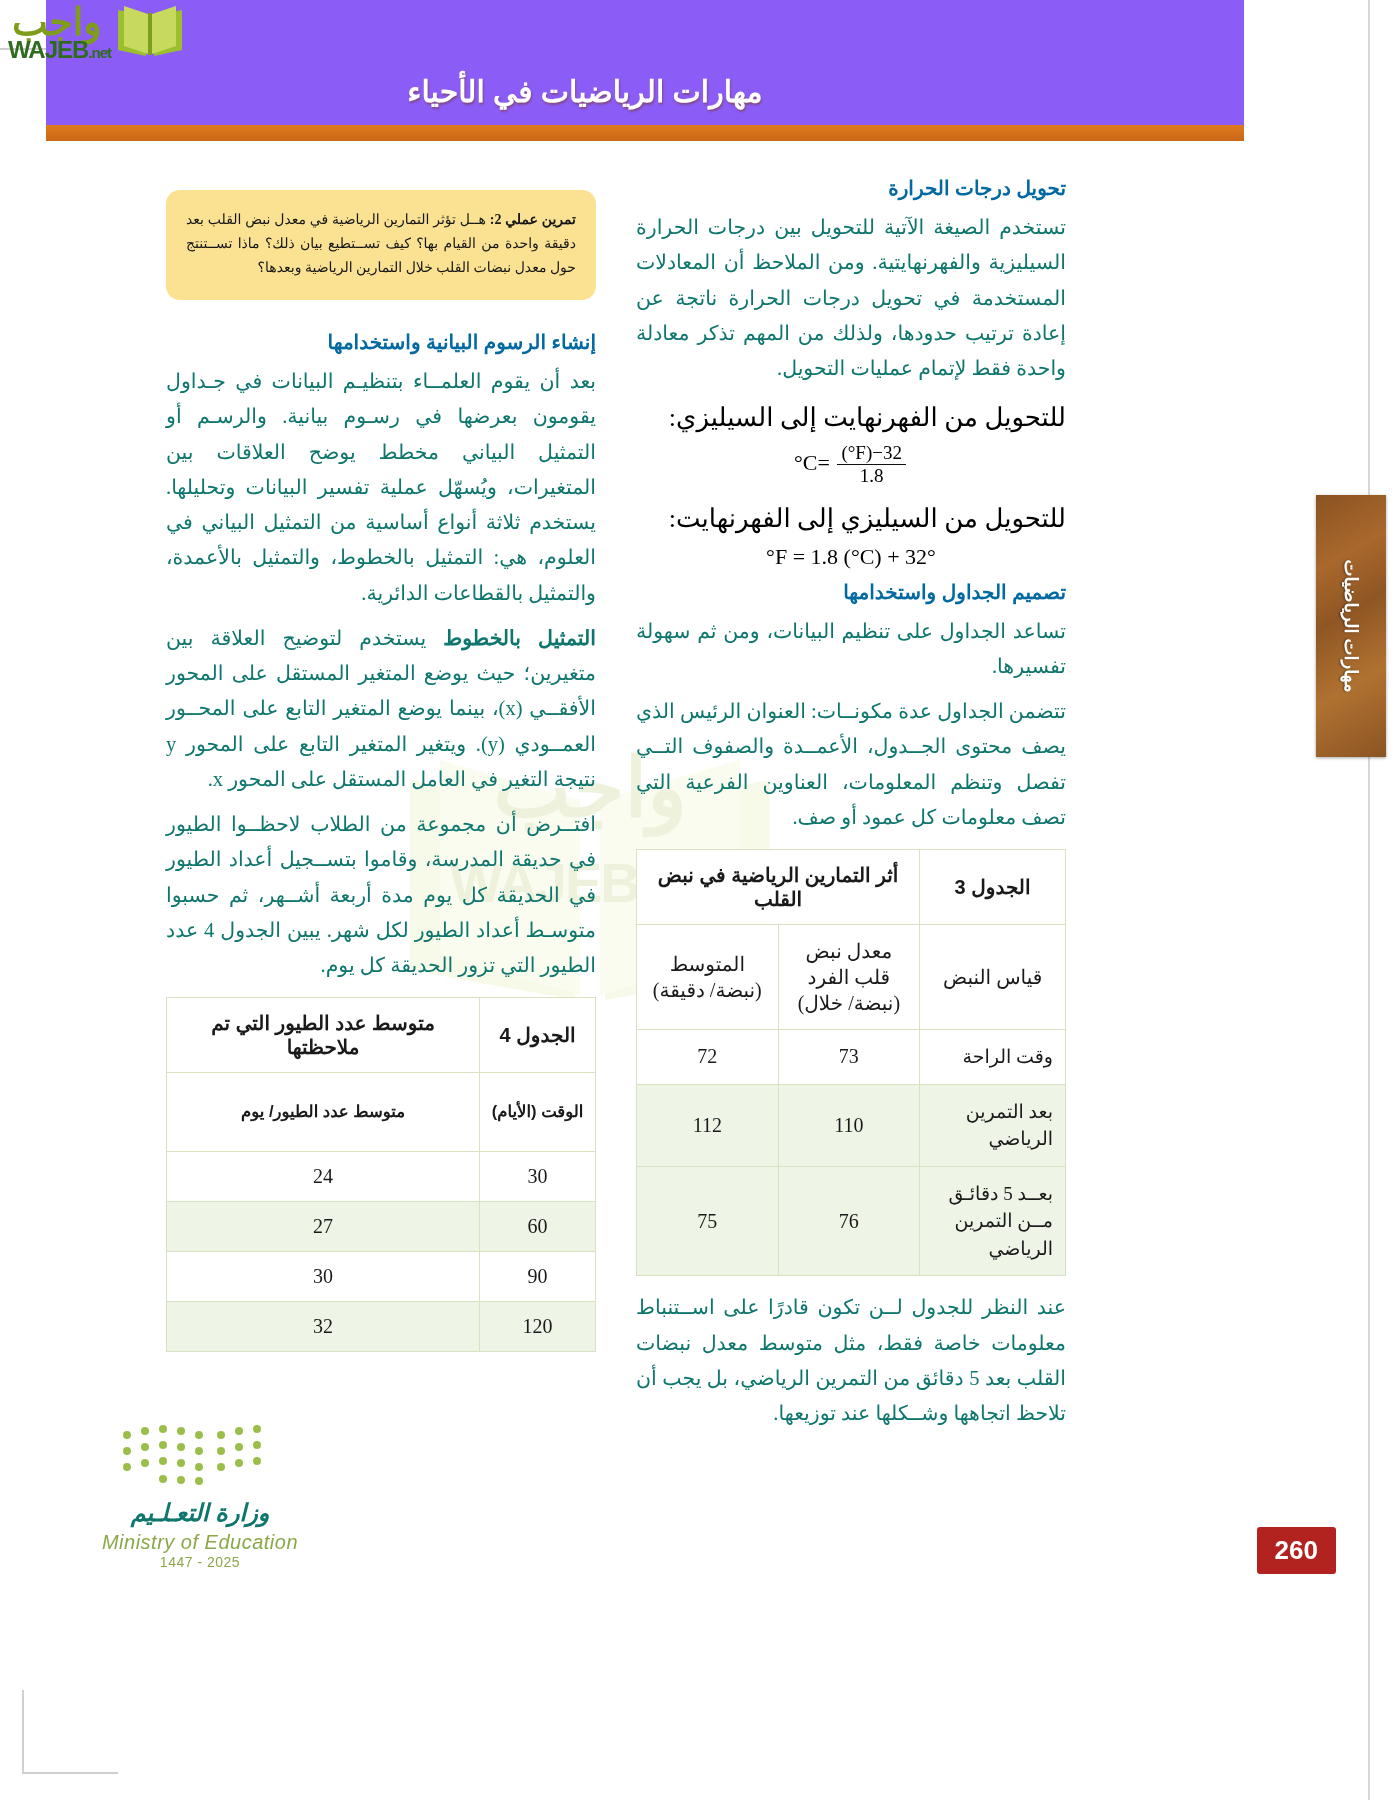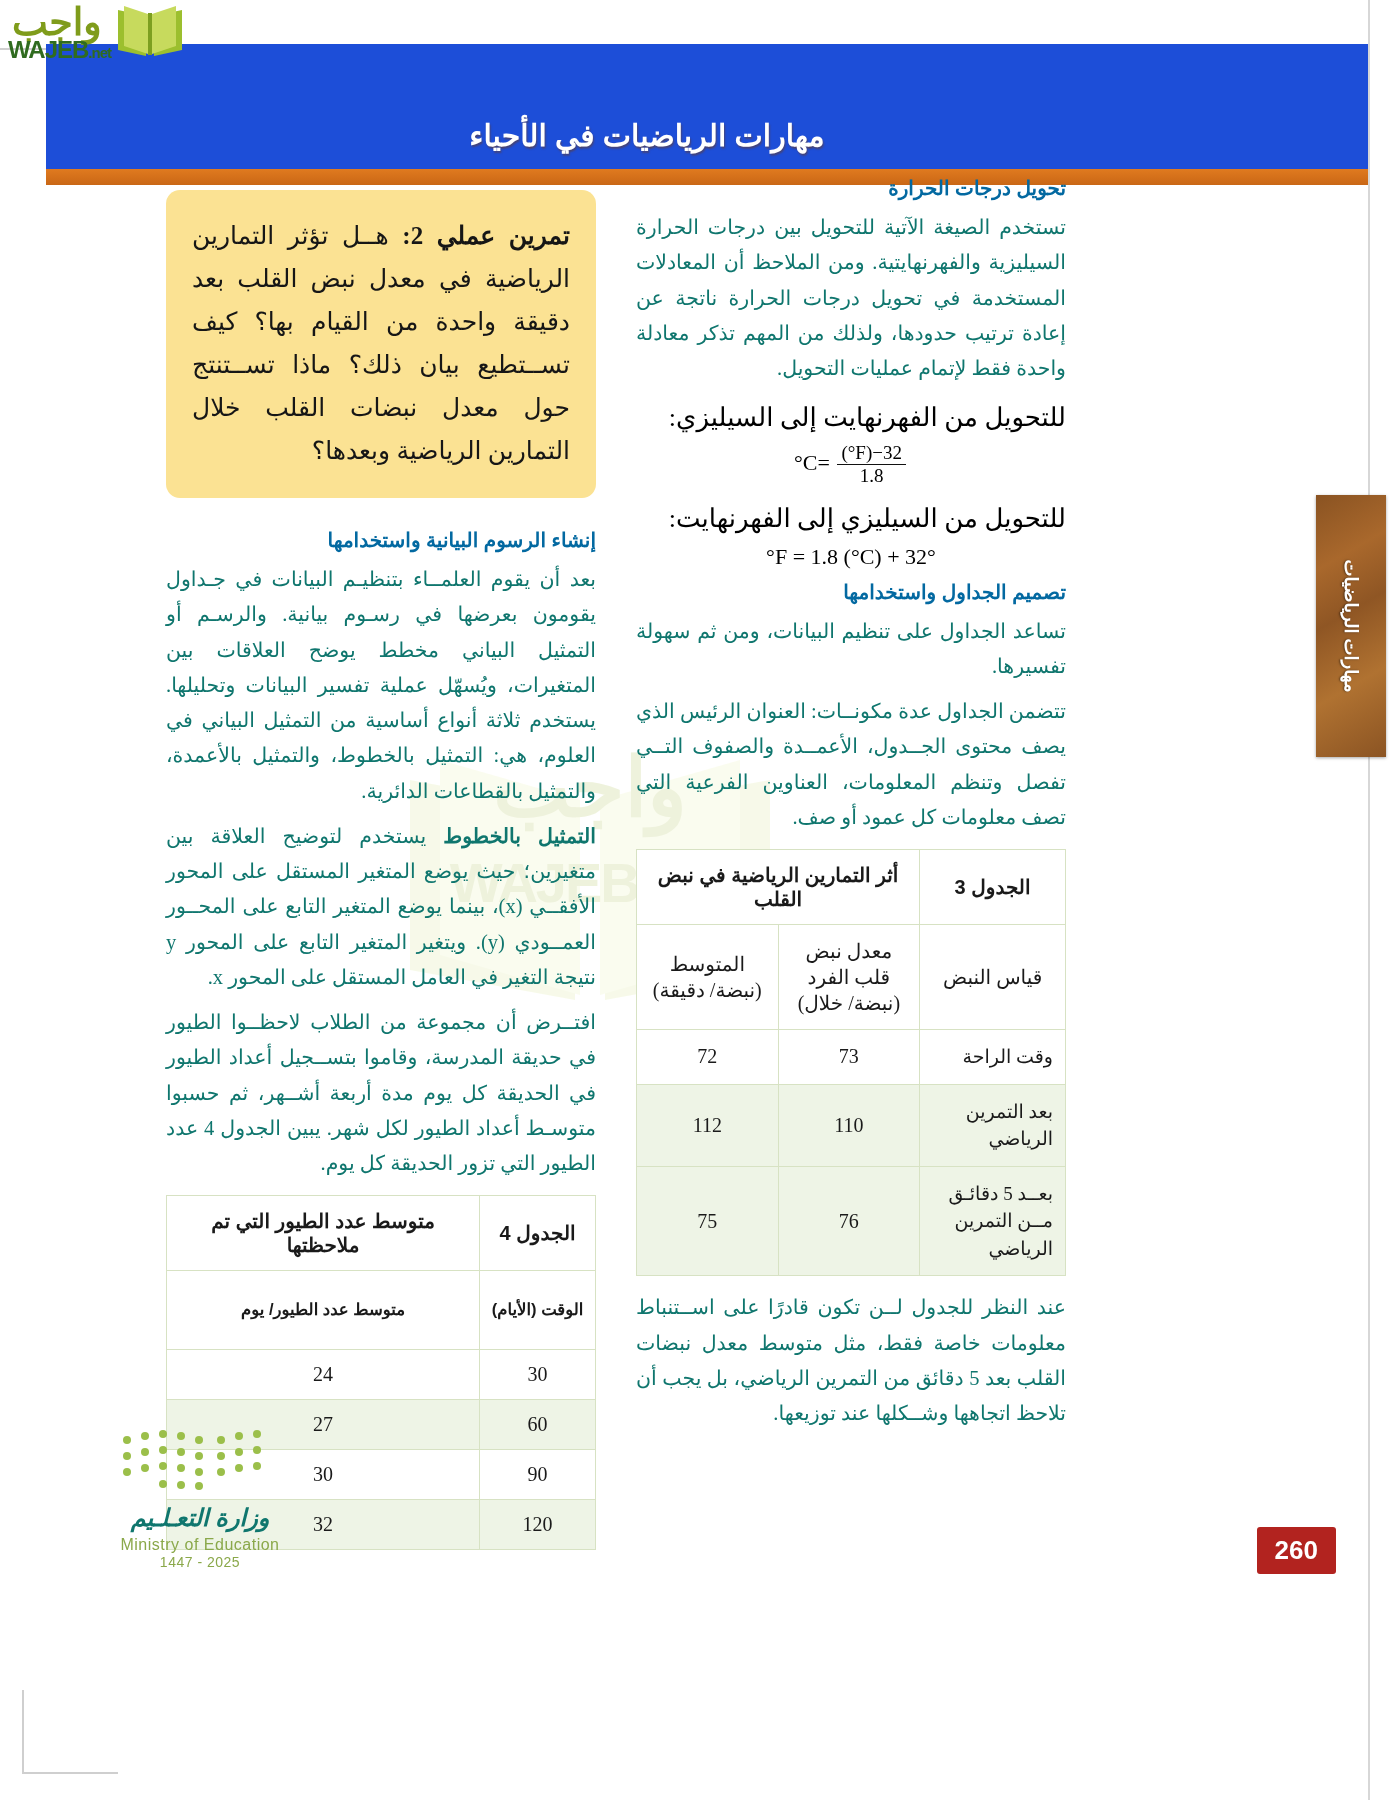--- a/index.html
+++ b/index.html
@@ -11,23 +11,22 @@
   
   .page-frame{position:absolute;inset:0;}
   .frame-left-bar{position:absolute;left:0;top:0;width:14px;height:1800px;background:#ffffff;}
   .frame-right-line{position:absolute;right:26px;top:0;width:2px;height:1800px;background:#d7d7d7;}
   .frame-top-line{position:absolute;left:0;top:48px;width:124px;height:2px;background:#cfcfcf;}
   .frame-bottom-line{position:absolute;left:22px;bottom:26px;width:2px;height:84px;background:#cfcfcf;}
   .frame-bottom-line2{position:absolute;left:22px;bottom:26px;width:96px;height:2px;background:#cfcfcf;}
 
   
   .banner{
-    position:absolute;left:46px;top:0;width:1322px;height:141px;
-    background:#1d4ed8;
-    margin-top:44px;
+    position:absolute;left:46px;top:0;width:1198px;height:141px;
+    background:#8b5cf6;
   }
   .banner-shade{
     position:absolute;left:0;bottom:0;width:100%;height:16px;
     background:linear-gradient(to bottom,#e07a1f,#c96716);
   }
   .banner-title{
     position:absolute;right:auto;left:0;top:74px;width:100%;
     text-align:center;
     color:#ffffff;
     font-family:"Liberation Sans", sans-serif;
@@ -74,21 +73,21 @@
   .frac{display:inline-block;vertical-align:middle;text-align:center;margin:0 2px;}
   .frac .num{display:block;padding:0 4px;font-size:19px;}
   .frac .den{display:block;border-top:1.6px solid #111;padding:0 4px;font-size:19px;}
 
   
   .callout{
     background:#fbe293;border-radius:14px;padding:18px 20px 20px;
     margin:14px 0 30px 0;
   }
   .callout p{
-    margin:6px;font-size:25px;line-height:1.72;text-align:justify;text-align-last:right;color:#161616;
+    margin:0;font-size:14px;line-height:1.72;text-align:justify;text-align-last:right;color:#161616;
   }
   .callout b{font-weight:bold;}
 
   
   .side-tab{
     position:absolute;right:10px;top:495px;width:70px;height:262px;
     background:linear-gradient(150deg,#8a5322 0%,#a9682c 25%,#8f5624 45%,#b07231 70%,#8b5423 100%);
     box-shadow:0 1px 3px rgba(0,0,0,.35);
     overflow:hidden;
   }
@@ -148,21 +147,21 @@
   }
 
   
   .moe{position:absolute;left:70px;bottom:230px;width:260px;text-align:center;}
   .moe-dots{width:170px;height:62px;margin:0 auto 8px;}
   .moe-ar{
     font-family:"Liberation Sans", sans-serif;font-weight:bold;font-size:24px;
     color:#0f766e;direction:rtl;margin-bottom:4px;font-style:italic;
   }
   .moe-en{
-    font-family:"Liberation Sans", sans-serif;font-size:16px;color:#8aa84a;letter-spacing:.5px;
+    font-family:"Liberation Sans", sans-serif;font-size:20px;color:#8aa84a;letter-spacing:.5px;font-style:italic;
   }
   .moe-yr{
     font-family:"Liberation Sans", sans-serif;font-size:14px;color:#8aa84a;letter-spacing:.5px;
   }
   .pagenum{
     position:absolute;right:60px;bottom:226px;
     background:#b2231f;color:#ffffff;
     font-family:"Liberation Sans", sans-serif;font-weight:bold;font-size:26px;
     padding:8px 18px;border-radius:3px;
   }

